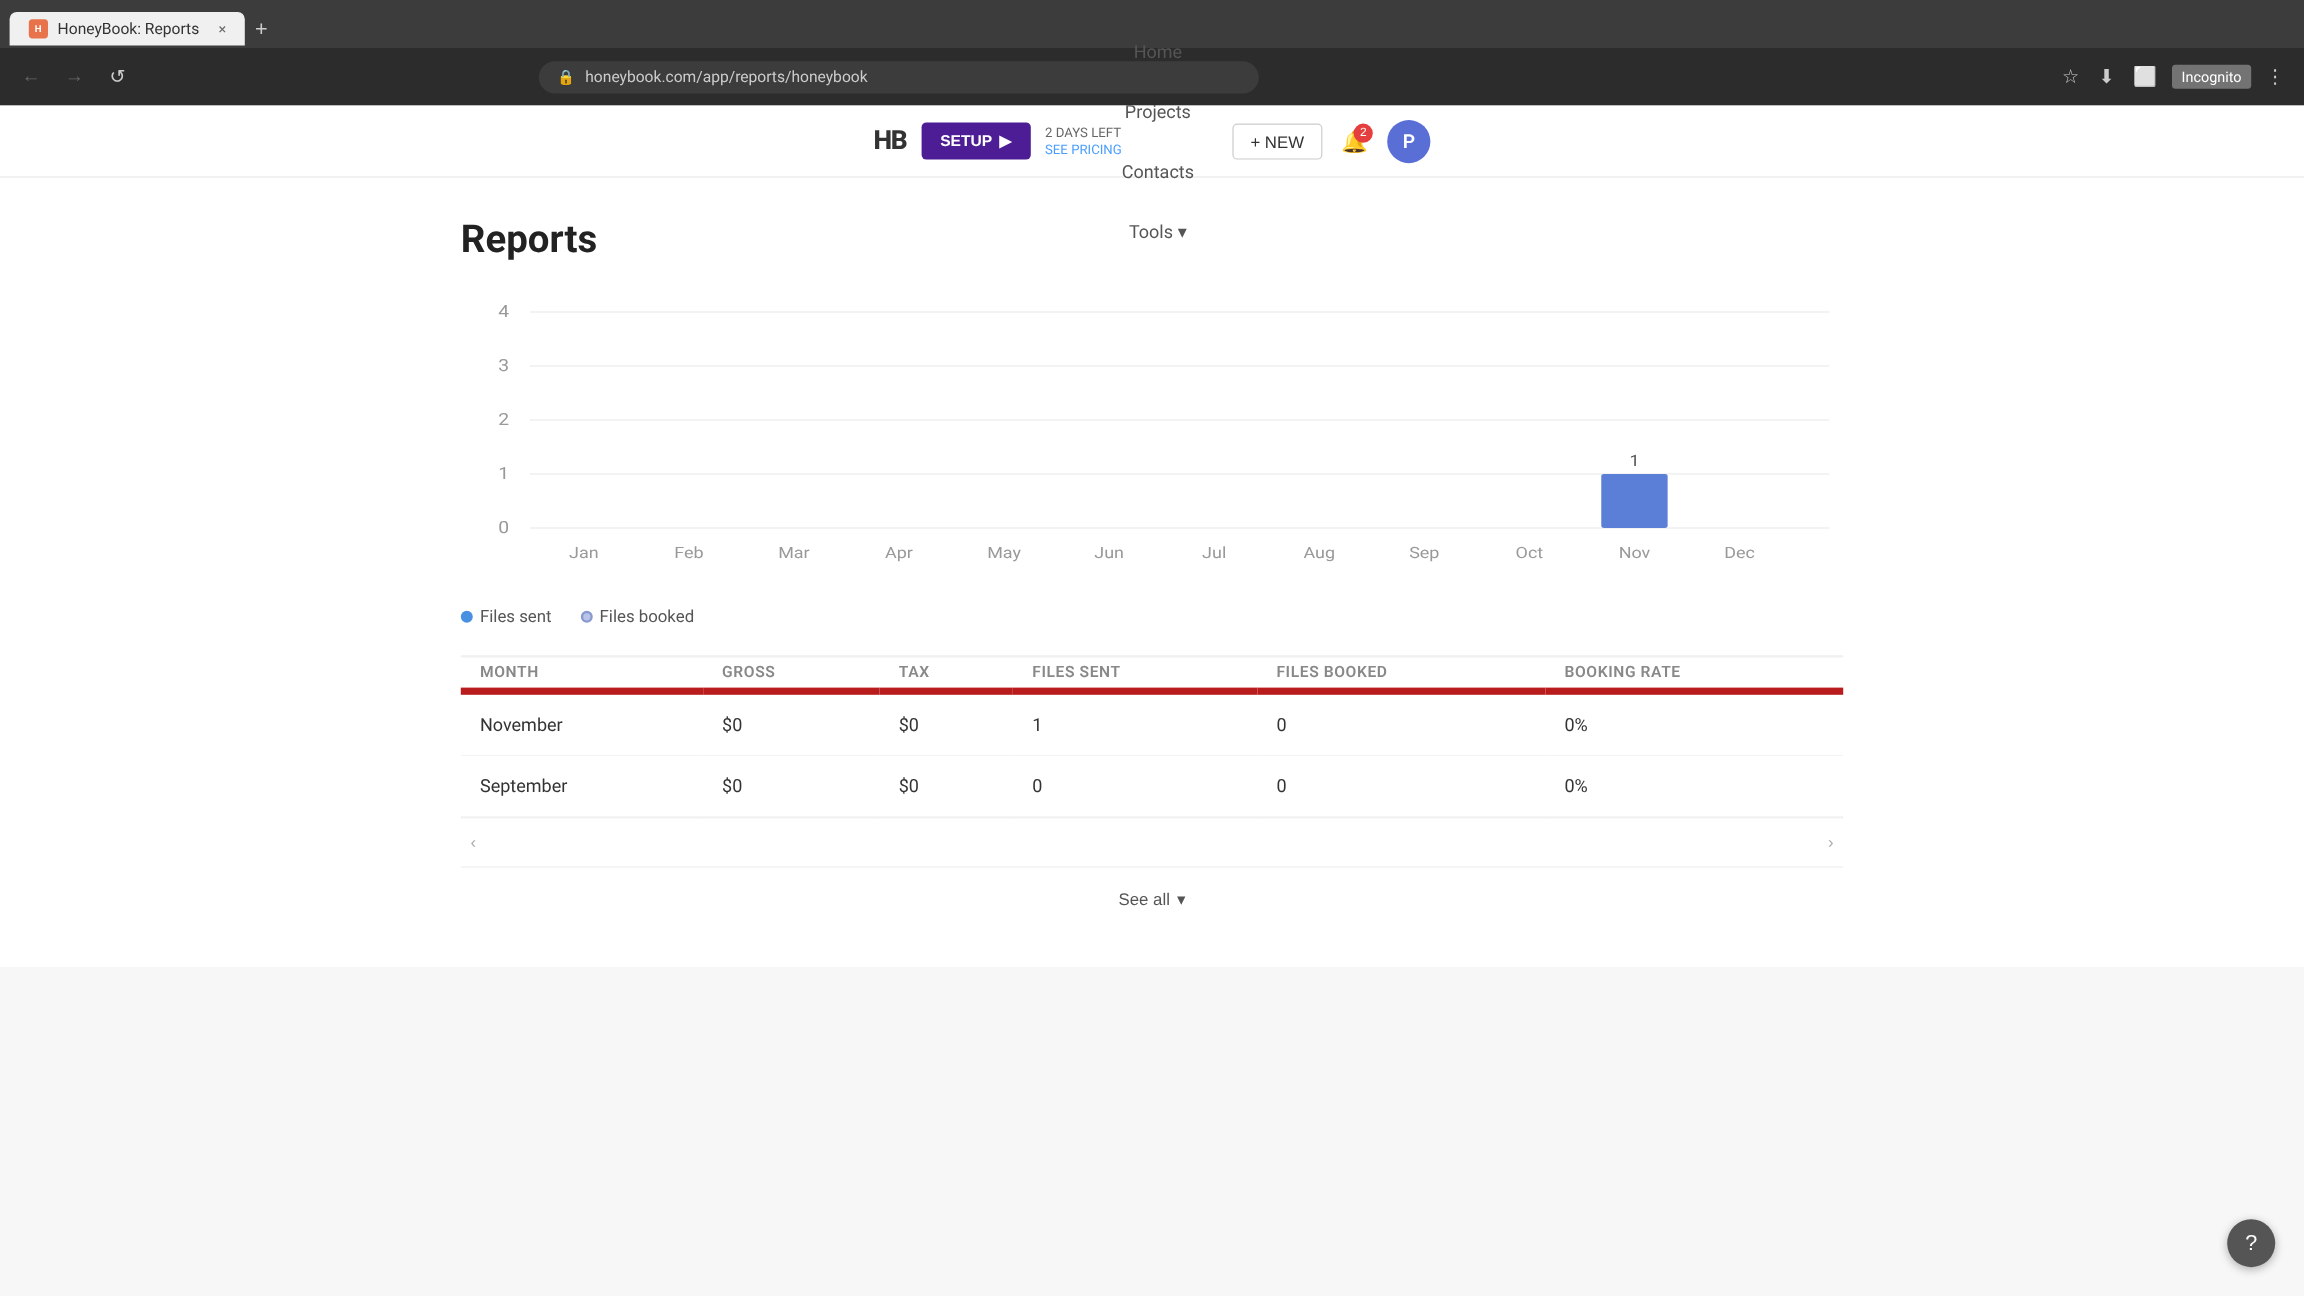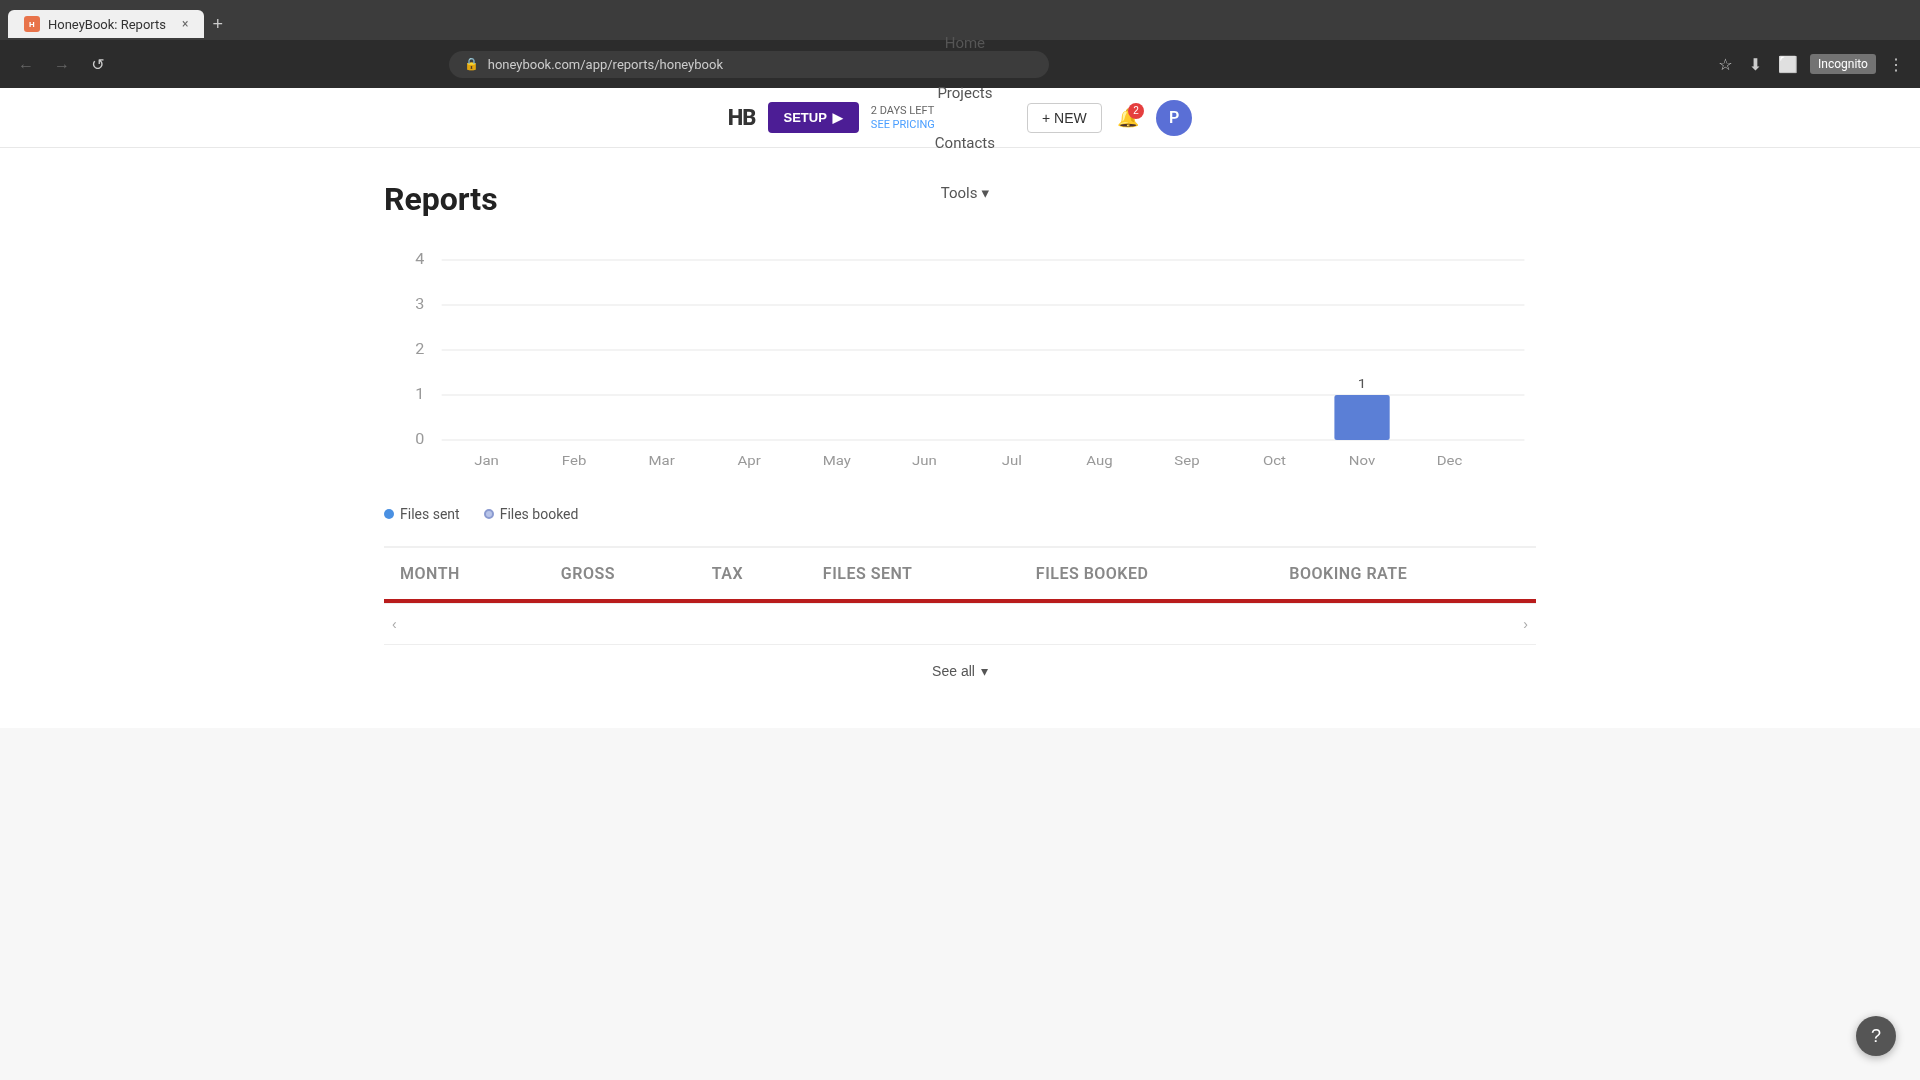--- a/index.html
+++ b/index.html
@@ -42,21 +42,21 @@
     .chart-area { position: relative; height: 240px; }
     .chart-svg { width: 100%; height: 100%; }
 
     
     .chart-legend { display: flex; gap: 24px; margin-top: 16px; margin-bottom: 24px; }
     .legend-item { display: flex; align-items: center; gap: 6px; font-size: 14px; color: #555; }
     .legend-dot { width: 10px; height: 10px; border-radius: 50%; }
     .legend-dot-sent { background: #4a90e2; }
     .legend-dot-booked { background: #b8c4e8; border: 2px solid #8a9ad0; }
     .data-table { width: 100%; border-collapse: collapse; }
-    .data-table th { text-align: left; padding: 16px 16px; font-size: 16px; font-weight: 600; color: #888; text-transform: uppercase; letter-spacing: 0.5px; border-bottom: 4px solid #b91c1c; }
+    .data-table th { text-align: left; padding: 5px 16px; font-size: 13px; font-weight: 600; color: #888; text-transform: uppercase; letter-spacing: 0.5px; border-bottom: 6px solid #b91c1c; }
     .data-table td { padding: 16px 16px; font-size: 15px; color: #333; border-bottom: 1px solid #f5f5f5; }
 
     
     .scroll-nav { display: flex; align-items: center; justify-content: space-between; padding: 8px 0; border-top: 1px solid #eee; }
     .scroll-arrow { background: none; border: none; cursor: pointer; color: #aaa; font-size: 14px; padding: 4px 8px; }
 
     
     .see-all-row { text-align: center; padding: 16px; border-top: 1px solid #eee; }
     .see-all-btn { background: none; border: none; color: #555; font-size: 14px; cursor: pointer; display: inline-flex; align-items: center; gap: 6px; }
 
@@ -189,20 +189,36 @@
             <tr>
               <th>MONTH</th>
               <th>GROSS</th>
               <th>TAX</th>
               <th>FILES SENT</th>
               <th>FILES BOOKED</th>
               <th>BOOKING RATE</th>
             </tr>
           </thead>
           <tbody id="table-body">
+          <tr>
+                <td>November</td>
+                <td>$0</td>
+                <td>$0</td>
+                <td>1</td>
+                <td>0</td>
+                <td>0%</td>
+              </tr>
+              <tr>
+                <td>September</td>
+                <td>$0</td>
+                <td>$0</td>
+                <td>0</td>
+                <td>0</td>
+                <td>0%</td>
+              </tr>
             </tbody>
         </table>
       </div>
 
       <div class="scroll-nav">
         <button class="scroll-arrow">‹</button>
         <button class="scroll-arrow">›</button>
       </div>
     </div>
 

